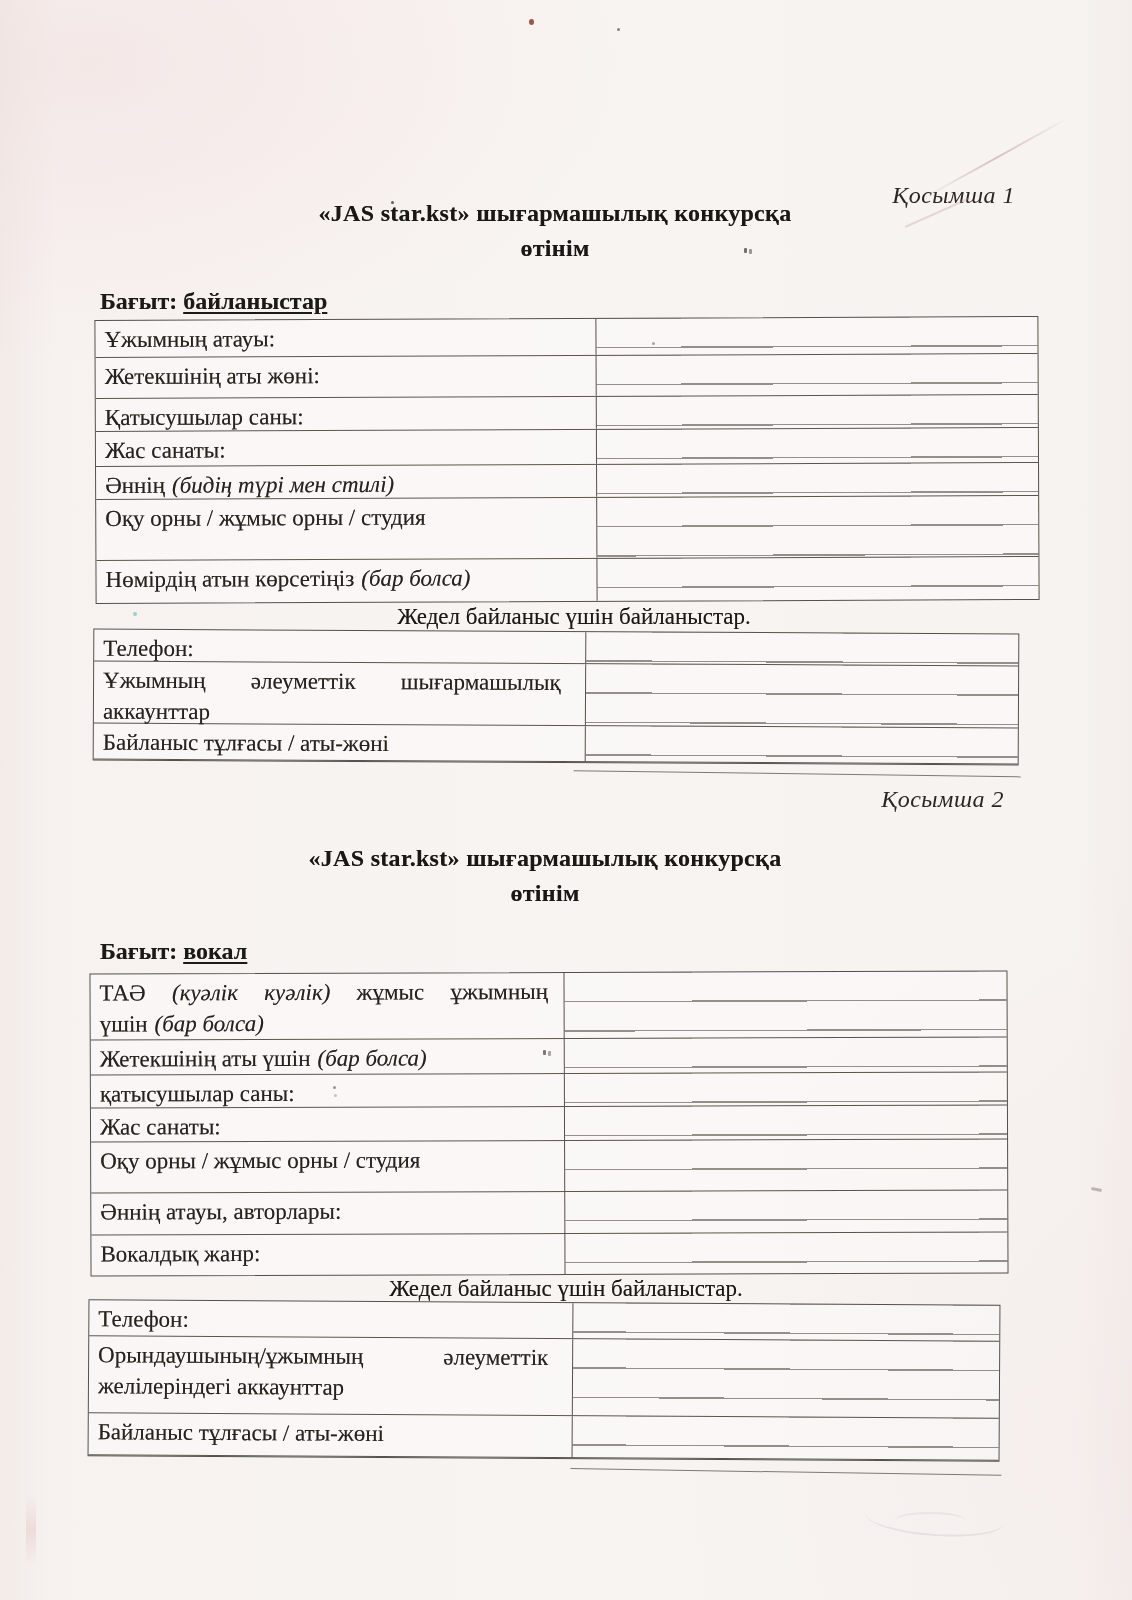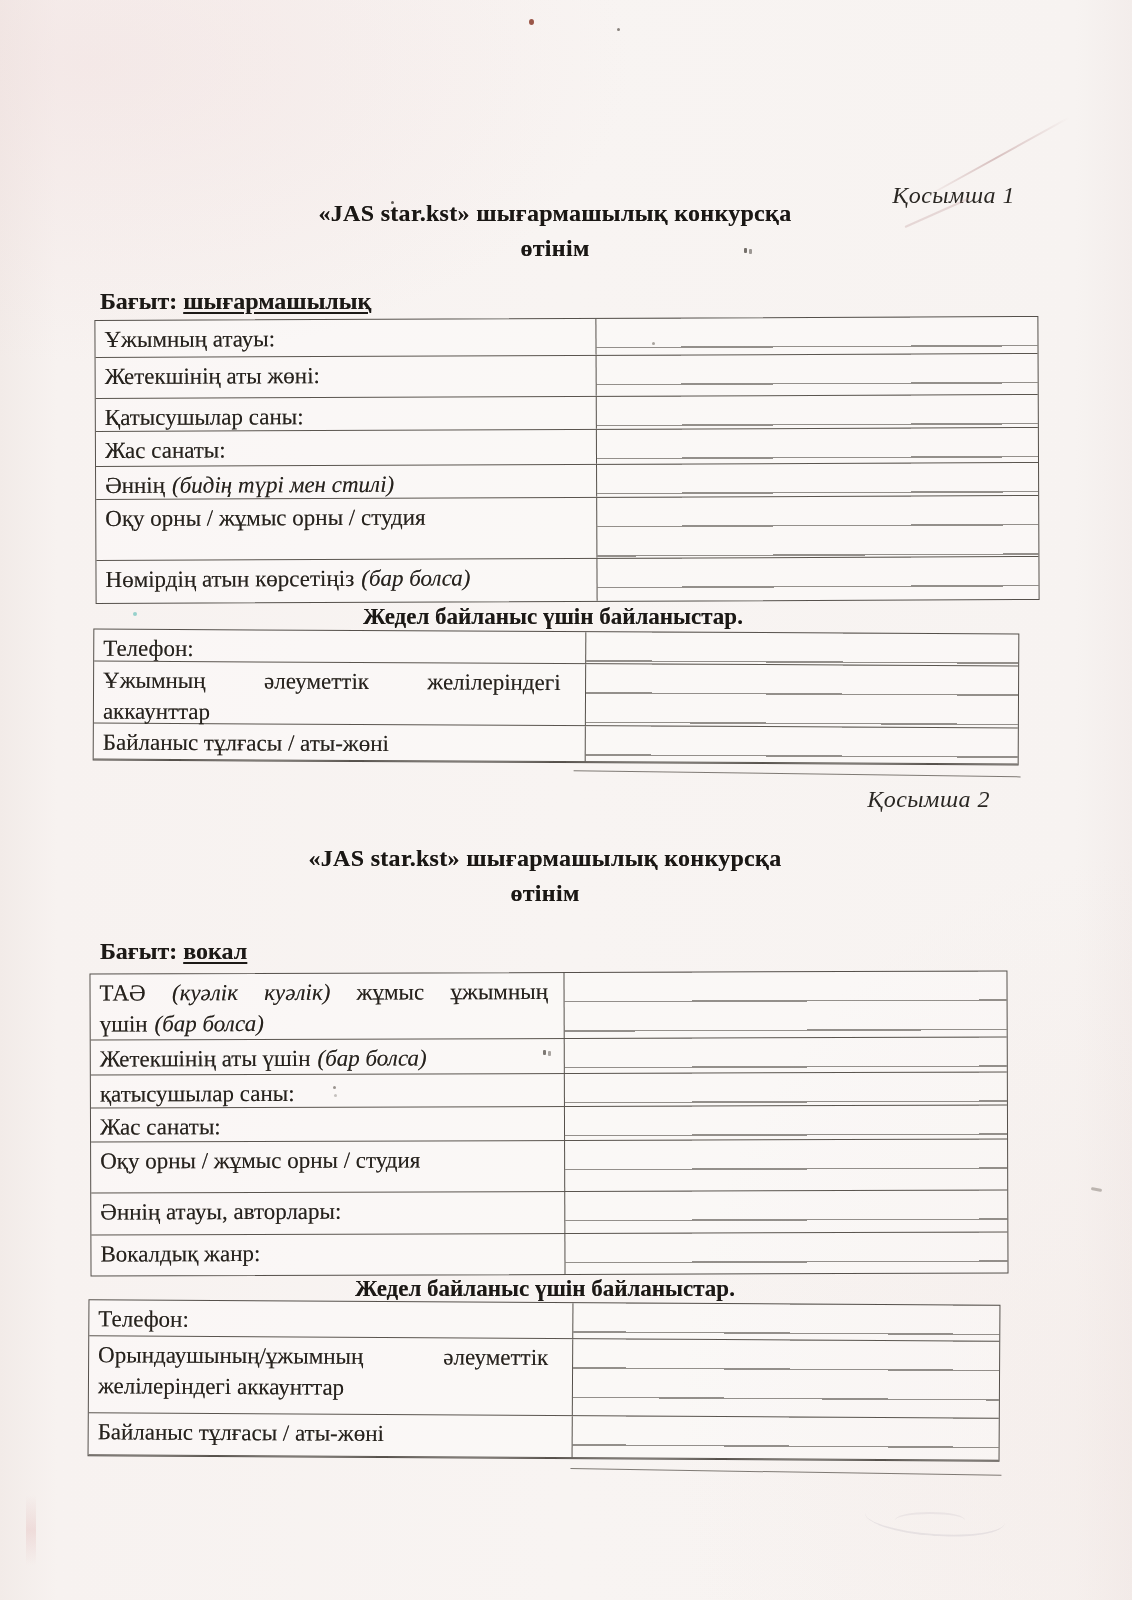--- a/index.html
+++ b/index.html
@@ -27,22 +27,23 @@
     text-align:center;font-weight:bold;font-size:24px;line-height:35px;
     color:#1a1714;letter-spacing:.3px;
     text-shadow:0 0 .5px rgba(30,26,22,.55);
   }
   .bagyt{
     font-weight:bold;font-size:24px;color:#1c1916;
     text-shadow:0 0 .5px rgba(30,26,22,.5);
   }
   .bagyt .uline{text-decoration:underline;text-underline-offset:3px;text-decoration-thickness:2px;}
   .heading{
-    text-align:center;font-weight:bold;font-size:23px;color:#1b1815;
+    text-align:center;font-weight:normal;font-size:23px;color:#1b1815;
     text-shadow:0 0 .5px rgba(30,26,22,.5);
+    padding-left:21px;
   }
   .tbl{
     border:1.6px solid #55504b;
     background:rgba(255,255,255,.35);
     box-sizing:border-box;
   }
   .row{display:flex;border-bottom:1.3px solid #5a554f;box-sizing:border-box;}
   .row:last-child{border-bottom:none;}
   .lcell{
     width:53.2%;box-sizing:border-box;
@@ -77,21 +78,21 @@
 
   <div class="abs tag" style="top:182px;right:117px;">Қосымша 1</div>
 
   <div class="abs title" style="top:196px;left:0;width:1110px;">
     <div>«JAS star.kst» шығармашылық конкурсқа</div>
     <div>өтінім</div>
   </div>
 
   <div class="abs bagyt" style="top:288px;left:100px;">
     <span>Бағыт:</span>
-    <span class="uline">шығармашылық</span>
+    <span class="uline">байланыстар</span>
   </div>
 
   <div class="abs tbl t1" style="top:318px;left:95px;width:944px;transform:rotate(-0.25deg);">
     <div class="row" style="height:37px;">
       <div class="lcell">Ұжымның атауы:</div>
       <div class="rcell"></div>
     </div>
     <div class="row" style="height:41px;">
       <div class="lcell">Жетекшінің аты жөні:</div>
       <div class="rcell"></div>
@@ -123,34 +124,34 @@
   <div class="abs tbl t2" style="top:631px;left:93px;width:926px;transform:rotate(0.3deg);">
     <div class="row" style="height:32px;">
       <div class="lcell">Телефон:</div>
       <div class="rcell"></div>
     </div>
     <div class="row" style="height:62px;">
       <div class="lcell">
         <div class="words">
             <span>Ұжымның</span>
             <span>әлеуметтік</span>
-            <span>желілеріндегі</span>
+            <span>шығармашылық</span>
           </div>
         <div>аккаунттар</div>
       </div>
       <div class="rcell"></div>
     </div>
     <div class="row" style="height:36px;">
       <div class="lcell">Байланыс тұлғасы / аты-жөні</div>
       <div class="rcell"></div>
     </div>
     <div class="echo" style="left:52%;right:-3px;bottom:-11px;transform:rotate(0.5deg);"></div>
   </div>
 
-  <div class="abs tag" style="top:786px;right:142px;text-align:center;">Қосымша 2</div>
+  <div class="abs tag" style="top:786px;right:128px;text-align:center;">Қосымша 2</div>
 
   <div class="abs title" style="top:841px;left:0;width:1090px;">
     <div>«JAS star.kst» шығармашылық конкурсқа</div>
     <div>өтінім</div>
   </div>
 
   <div class="abs bagyt" style="top:938px;left:100px;">
     <span>Бағыт:</span>
     <span class="uline">вокал</span>
   </div>

